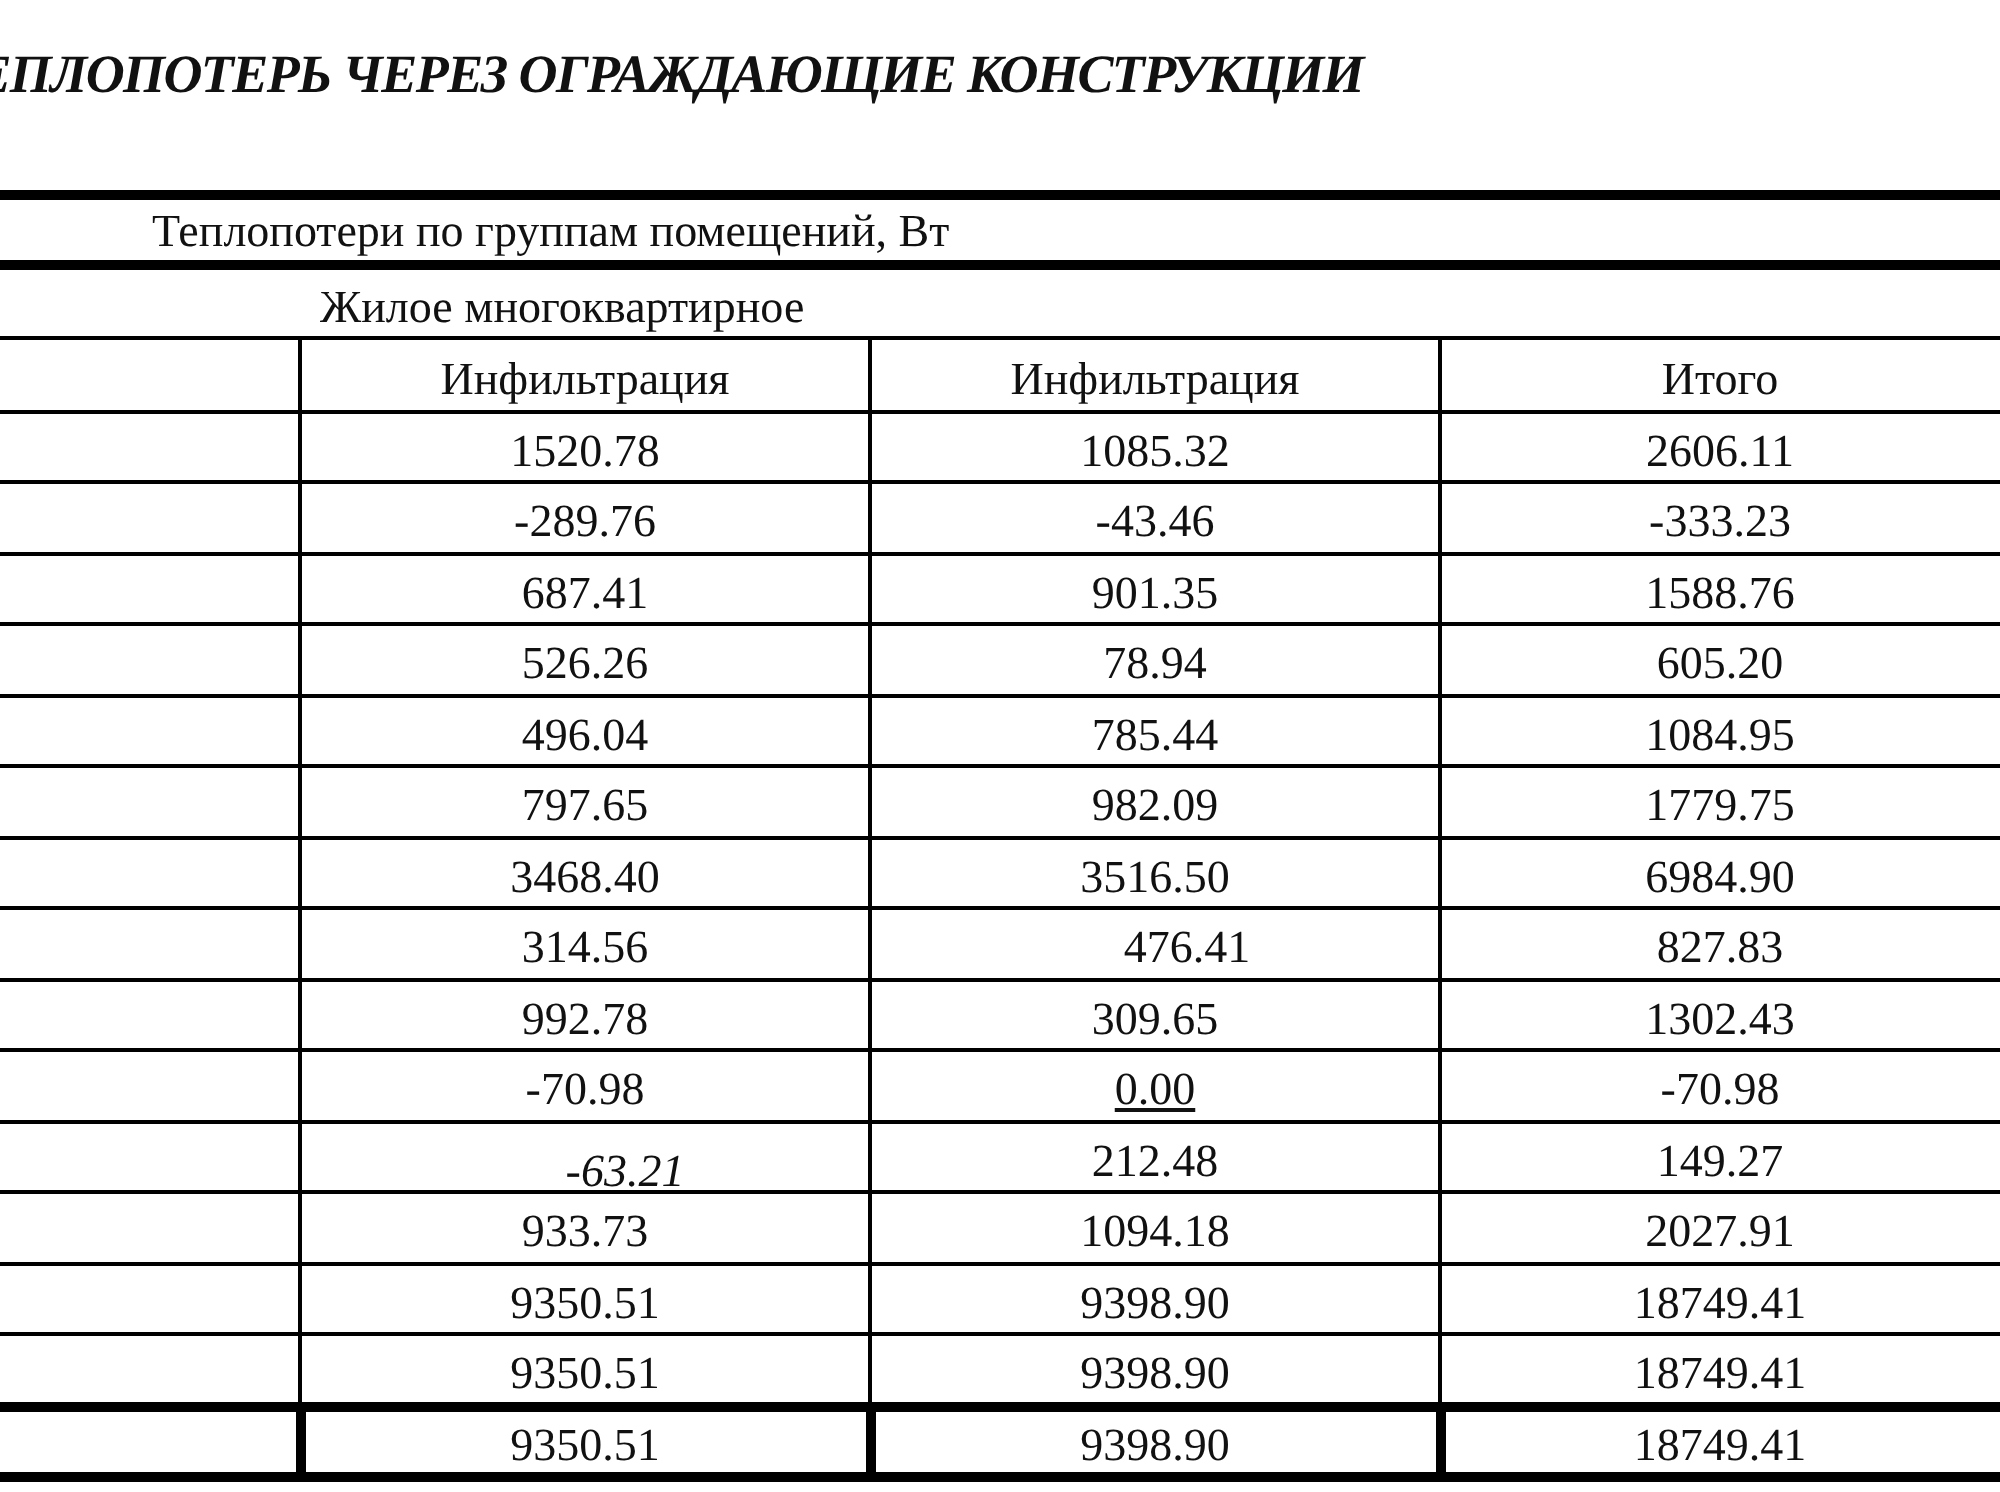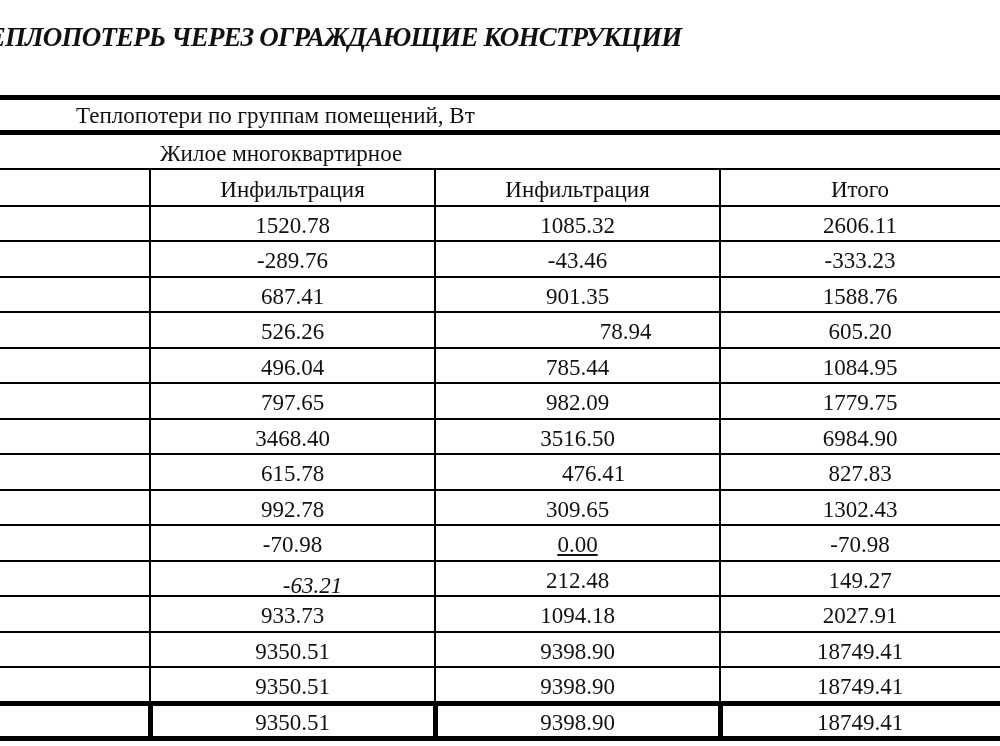--- a/index.html
+++ b/index.html
@@ -39,40 +39,40 @@
     <div class="cell" style="left: 435px; width: 285px; top: 249px;">-43.46</div>
     <div class="cell" style="left: 720px; width: 280px; top: 249px;">-333.23</div>
     <div class="hline" style="top: 275.5px; height: 2px;"></div>
     <div class="cell" style="left: 0px; width: 150px; top: 284.5px;"></div>
     <div class="cell" style="left: 150px; width: 285px; top: 284.5px;">687.41</div>
     <div class="cell" style="left: 435px; width: 285px; top: 284.5px;">901.35</div>
     <div class="cell" style="left: 720px; width: 280px; top: 284.5px;">1588.76</div>
     <div class="hline" style="top: 311px; height: 2px;"></div>
     <div class="cell" style="left: 0px; width: 150px; top: 320px;"></div>
     <div class="cell" style="left: 150px; width: 285px; top: 320px;">526.26</div>
-    <div class="cell" style="left: 435px; width: 285px; top: 320px; margin-left: 48px;">78.94</div>
+    <div class="cell" style="left: 435px; width: 285px; top: 320px;">78.94</div>
     <div class="cell" style="left: 720px; width: 280px; top: 320px;">605.20</div>
     <div class="hline" style="top: 346.5px; height: 2px;"></div>
     <div class="cell" style="left: 0px; width: 150px; top: 355.5px;"></div>
     <div class="cell" style="left: 150px; width: 285px; top: 355.5px;">496.04</div>
     <div class="cell" style="left: 435px; width: 285px; top: 355.5px;">785.44</div>
     <div class="cell" style="left: 720px; width: 280px; top: 355.5px;">1084.95</div>
     <div class="hline" style="top: 382px; height: 2px;"></div>
     <div class="cell" style="left: 0px; width: 150px; top: 391px;"></div>
     <div class="cell" style="left: 150px; width: 285px; top: 391px;">797.65</div>
     <div class="cell" style="left: 435px; width: 285px; top: 391px;">982.09</div>
     <div class="cell" style="left: 720px; width: 280px; top: 391px;">1779.75</div>
     <div class="hline" style="top: 417.5px; height: 2px;"></div>
     <div class="cell" style="left: 0px; width: 150px; top: 426.5px;"></div>
     <div class="cell" style="left: 150px; width: 285px; top: 426.5px;">3468.40</div>
     <div class="cell" style="left: 435px; width: 285px; top: 426.5px;">3516.50</div>
     <div class="cell" style="left: 720px; width: 280px; top: 426.5px;">6984.90</div>
     <div class="hline" style="top: 453px; height: 2px;"></div>
     <div class="cell" style="left: 0px; width: 150px; top: 462px;"></div>
-    <div class="cell" style="left: 150px; width: 285px; top: 462px;">615.78</div>
+    <div class="cell" style="left: 150px; width: 285px; top: 462px;">314.56</div>
     <div class="cell" style="left: 435px; width: 285px; top: 462px; margin-left: 16px;">476.41</div>
     <div class="cell" style="left: 720px; width: 280px; top: 462px;">827.83</div>
     <div class="hline" style="top: 488.5px; height: 2px;"></div>
     <div class="cell" style="left: 0px; width: 150px; top: 497.5px;"></div>
     <div class="cell" style="left: 150px; width: 285px; top: 497.5px;">992.78</div>
     <div class="cell" style="left: 435px; width: 285px; top: 497.5px;">309.65</div>
     <div class="cell" style="left: 720px; width: 280px; top: 497.5px;">1302.43</div>
     <div class="hline" style="top: 524px; height: 2px;"></div>
     <div class="cell" style="left: 0px; width: 150px; top: 533px;"></div>
     <div class="cell" style="left: 150px; width: 285px; top: 533px;">-70.98</div>

